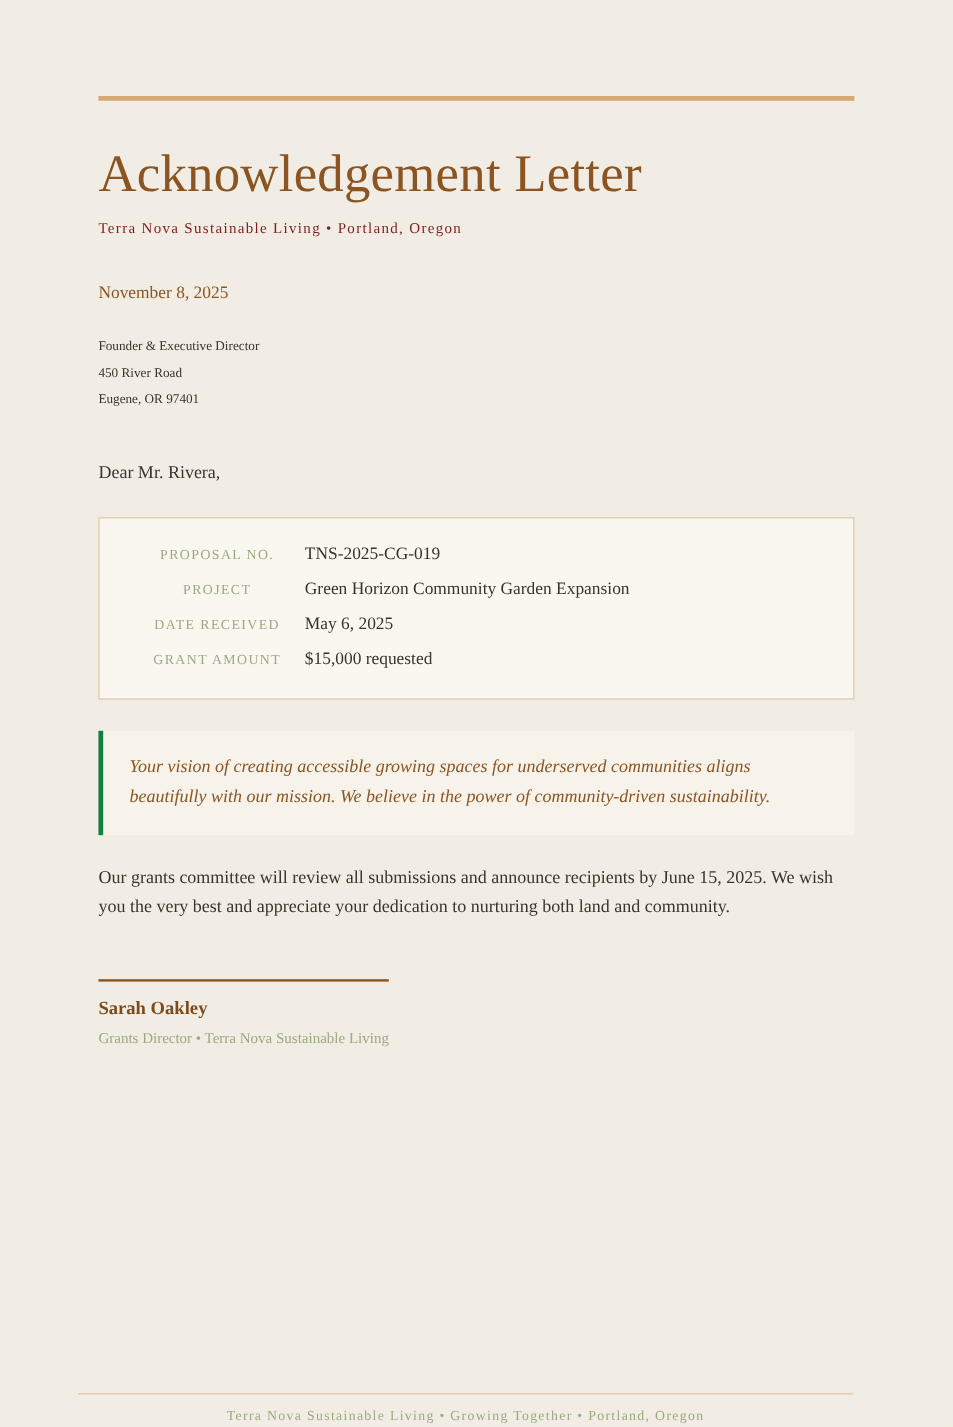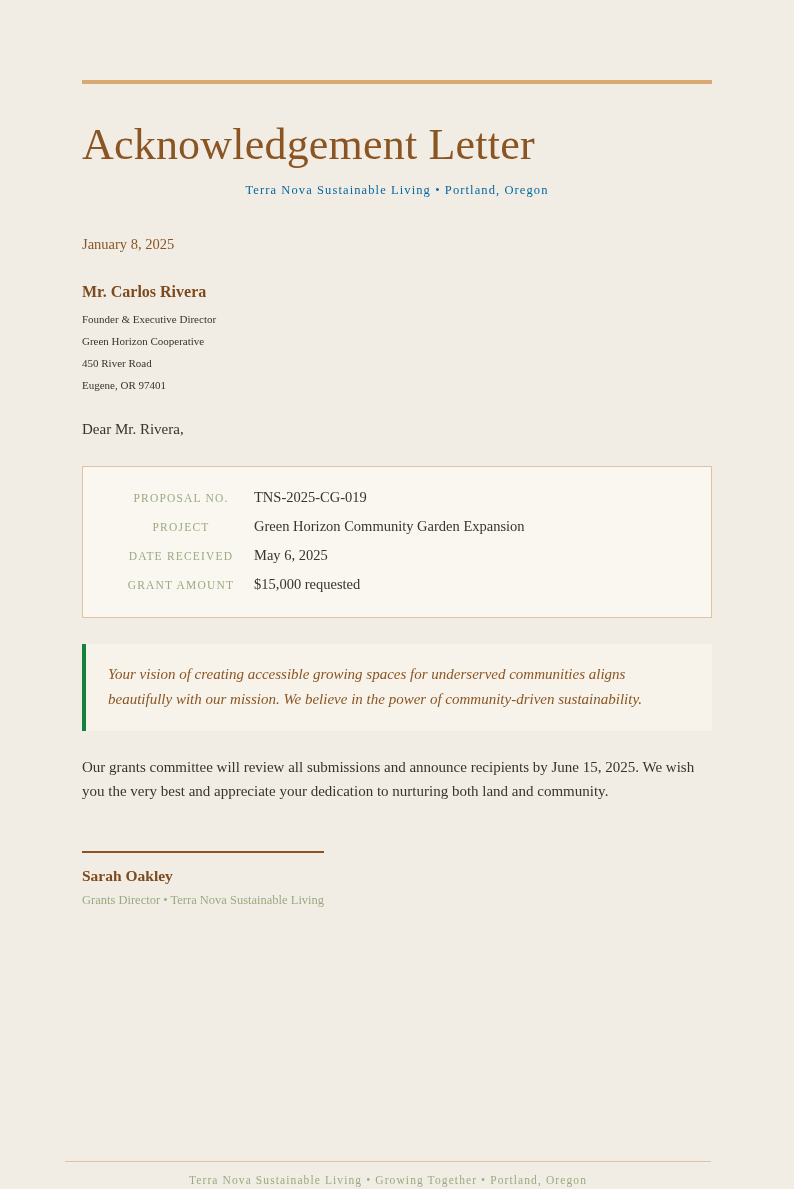--- a/index.html
+++ b/index.html
@@ -33,23 +33,22 @@
     font-size: 44px;
     font-weight: normal;
     color: #8a5522;
     margin: 36px 0 0 0;
     line-height: 1.12;
     letter-spacing: 0.2px;
   }
   .doc-subtitle {
     margin-top: 14px;
     font-size: 12.5px;
-    color: #0369a1;
+    color: #7f1d1d;
     letter-spacing: 1.1px;
-    text-align: center;
   }
 
   
   .letter-date {
     margin-top: 38px;
     font-size: 14.5px;
     color: #8a5522;
   }
   .recipient {
     margin-top: 30px;
@@ -61,21 +60,21 @@
     margin-bottom: 12px;
   }
   .recipient-line {
     font-size: 11px;
     color: #38342c;
     margin-bottom: 10px;
   }
 
   
   .salutation {
-    margin-top: 30px;
+    margin-top: 47px;
     font-size: 15px;
   }
   .body-para {
     margin-top: 24px;
     font-size: 15px;
     line-height: 1.62;
     color: #38342c;
   }
 
   
@@ -162,26 +161,24 @@
 </head>
 <body>
 
 <div class="page">
 
   <div class="top-rule"></div>
 
   <h1 class="doc-title">Acknowledgement Letter</h1>
   <div class="doc-subtitle">Terra Nova Sustainable Living • Portland, Oregon</div>
 
-  <div class="letter-date">January 8, 2025</div>
+  <div class="letter-date">November 8, 2025</div>
 
   <div class="recipient">
-    <div class="recipient-name">Mr. Carlos Rivera</div>
     <div class="recipient-line">Founder &amp; Executive Director</div>
-    <div class="recipient-line">Green Horizon Cooperative</div>
     <div class="recipient-line">450 River Road</div>
     <div class="recipient-line">Eugene, OR 97401</div>
   </div>
 
   <div class="salutation">Dear Mr. Rivera,</div>
 
 
   <div class="details-box">
     <div class="details-row">
       <div class="details-label">Proposal No.</div>

